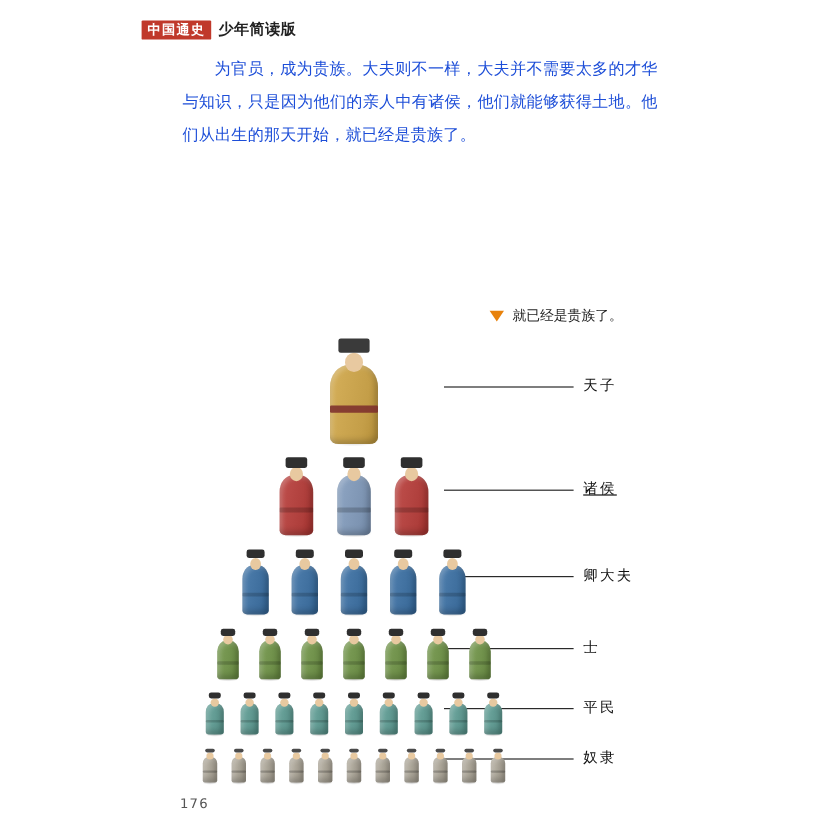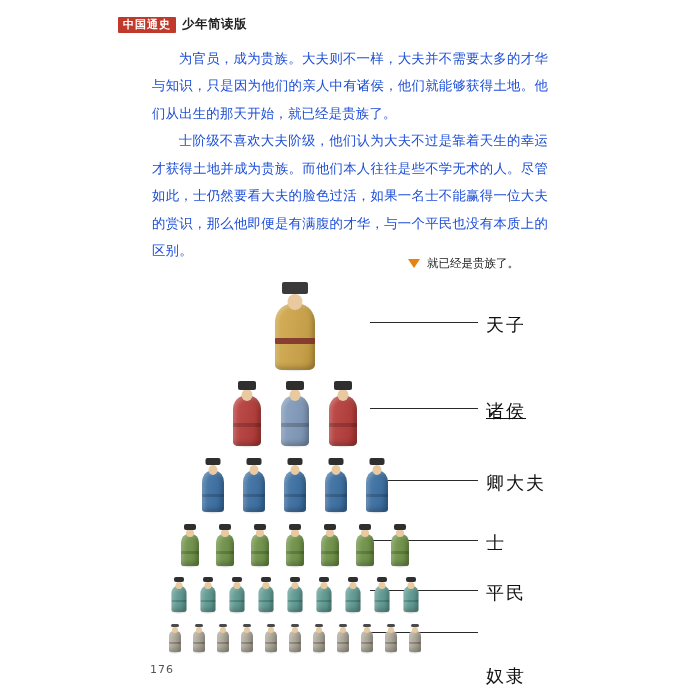--- a/index.html
+++ b/index.html
@@ -104,21 +104,21 @@
     width: 350px;
   }
 
   .leader-line {
     position: absolute;
     height: 1px;
     background: #2a2a2a;
   }
   .tier-label {
     position: absolute;
-    font-size: 18px;
+    font-size: 12px;
     color: #111;
     letter-spacing: 2px;
     white-space: nowrap;
   }
 
   
   .fig {
     position: relative;
     display: inline-block;
     margin: 0 2px;
@@ -223,21 +223,20 @@
 
 <div class="page">
 
   <div class="header">
     <span class="header-badge">中国通史</span>
     <span class="header-sub">少年简读版</span>
   </div>
 
   <div class="body-text">
     <p>为官员，成为贵族。大夫则不一样，大夫并不需要太多的才华与知识，只是因为他们的亲人中有诸侯，他们就能够获得土地。他们从出生的那天开始，就已经是贵族了。</p>
-    <p>士阶级不喜欢大夫阶级，他们认为大夫不过是靠着天生的幸运才获得土地并成为贵族。而他们本人往往是些不学无术的人。尽管如此，士仍然要看大夫的脸色过活，如果一名士不能赢得一位大夫的赏识，那么他即便是有满腹的才华，与一个平民也没有本质上的区别。</p>
   </div>
 
   <div class="caption">
     <span class="caption-marker"></span>
     <span>就已经是贵族了。</span>
   </div>
 
   <div class="figure">
       <div class="tier" style="top: 0px; gap: 2px;">
         <div class="fig t1">
@@ -507,18 +506,18 @@
         </div>
         <div class="fig t6">
           <div class="base"></div>
           <div class="robe" style="background: linear-gradient(100deg, rgb(185, 179, 166) 0%, rgb(167, 161, 148) 70%, rgb(151, 145, 132) 100%);"></div>
           <div class="sash"></div>
           <div class="head"></div>
           <div class="hat"></div>
         </div>
       </div>
       <div class="leader-line" style="left: 250px; top: 354px; width: 108px;"></div>
-      <div class="tier-label" style="left: 366px; top: 345px; margin-top: 41px;">奴隶</div>
+      <div class="tier-label" style="left: 366px; top: 345px;">奴隶</div>
     </div>
 
   <div class="page-number">176</div>
 
 </div>
 
 </body></html>

